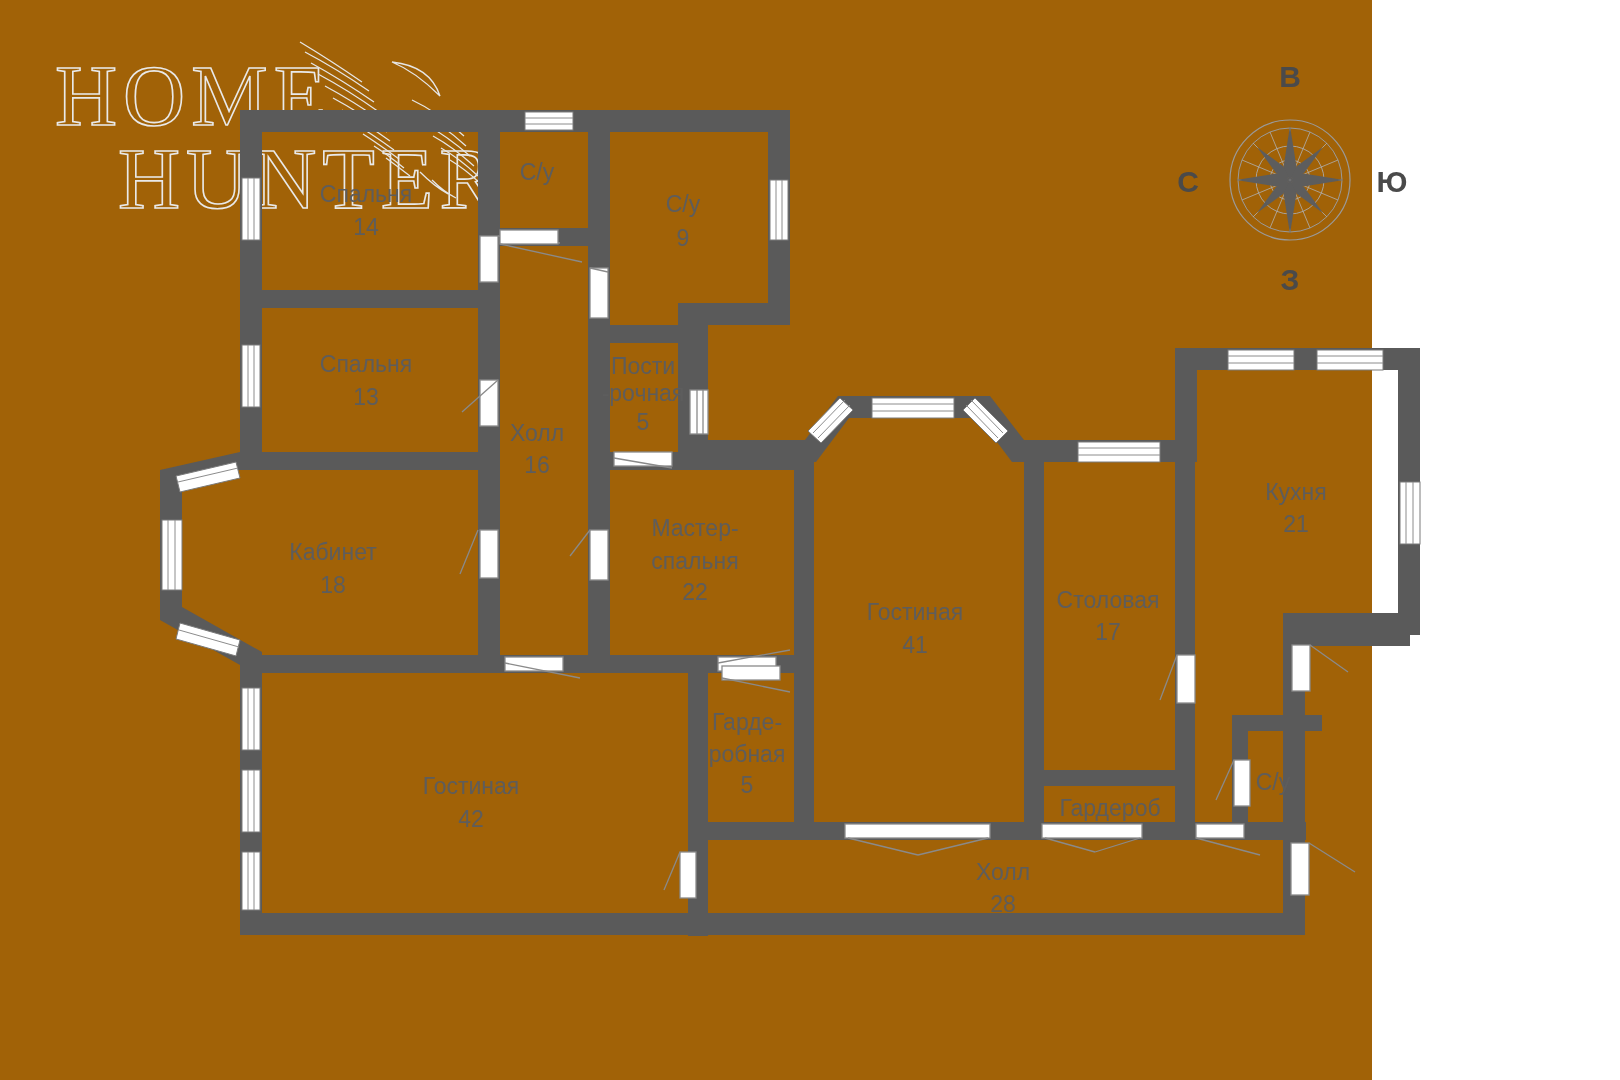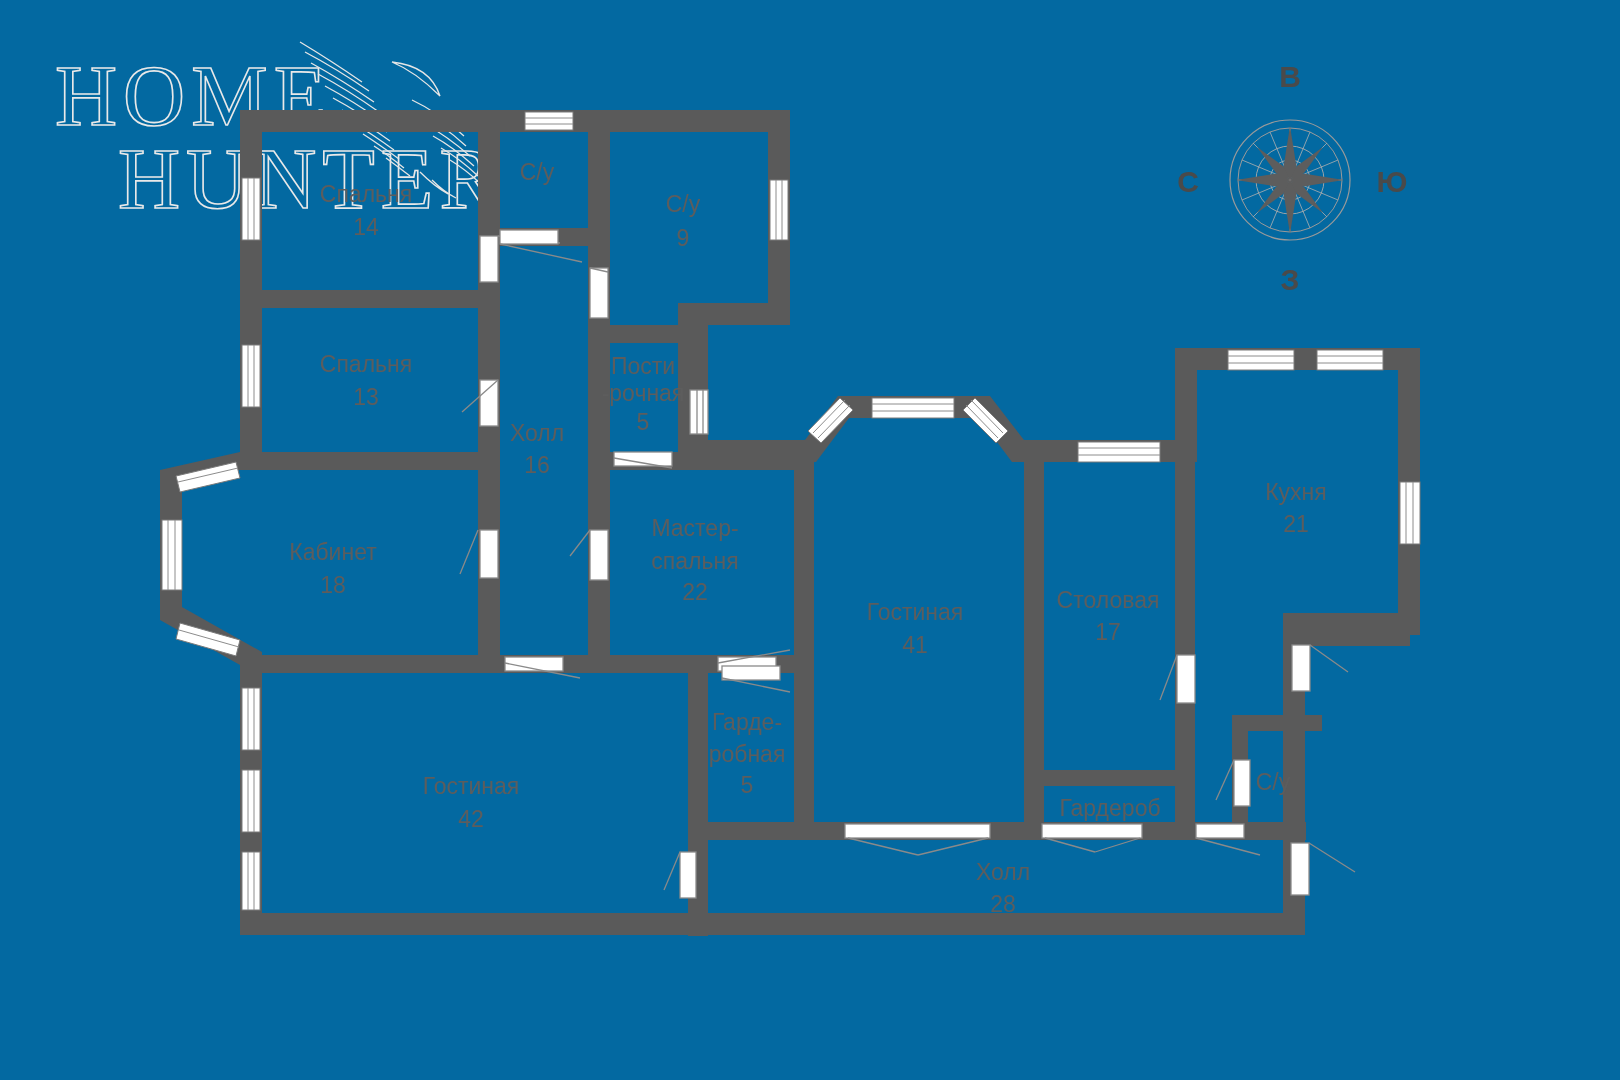--- a/index.html
+++ b/index.html
@@ -1,17 +1,17 @@
 <!DOCTYPE html>
 <html><head>
 <meta charset="utf-8">
 <style>
   html,body{margin:0;padding:0;background:#ffffff;}
   body{width:1620px;height:1080px;overflow:hidden;font-family:"Liberation Sans",sans-serif;}
-  #stage{position:relative;width:1620px;height:1080px;background:#0369a1;}
+  #stage{position:relative;width:1372px;height:1080px;background:#a16207;}
   svg{display:block;}
   .room-label{font-family:"Liberation Sans",sans-serif;fill:#5d5d5d;text-anchor:middle;font-size:23px;}
   .room-area{font-family:"Liberation Sans",sans-serif;fill:#5d5d5d;text-anchor:middle;font-size:23px;}
   .compass-label{font-family:"Liberation Sans",sans-serif;fill:#4a4a4a;text-anchor:middle;font-size:30px;font-weight:bold;}
   .wm-text{font-family:"Liberation Serif",serif;fill:none;stroke:#e9e9e9;stroke-width:1.6px;font-size:86px;letter-spacing:6px;}
 </style>
 </head>
 <body>
 
 <div id="stage">

